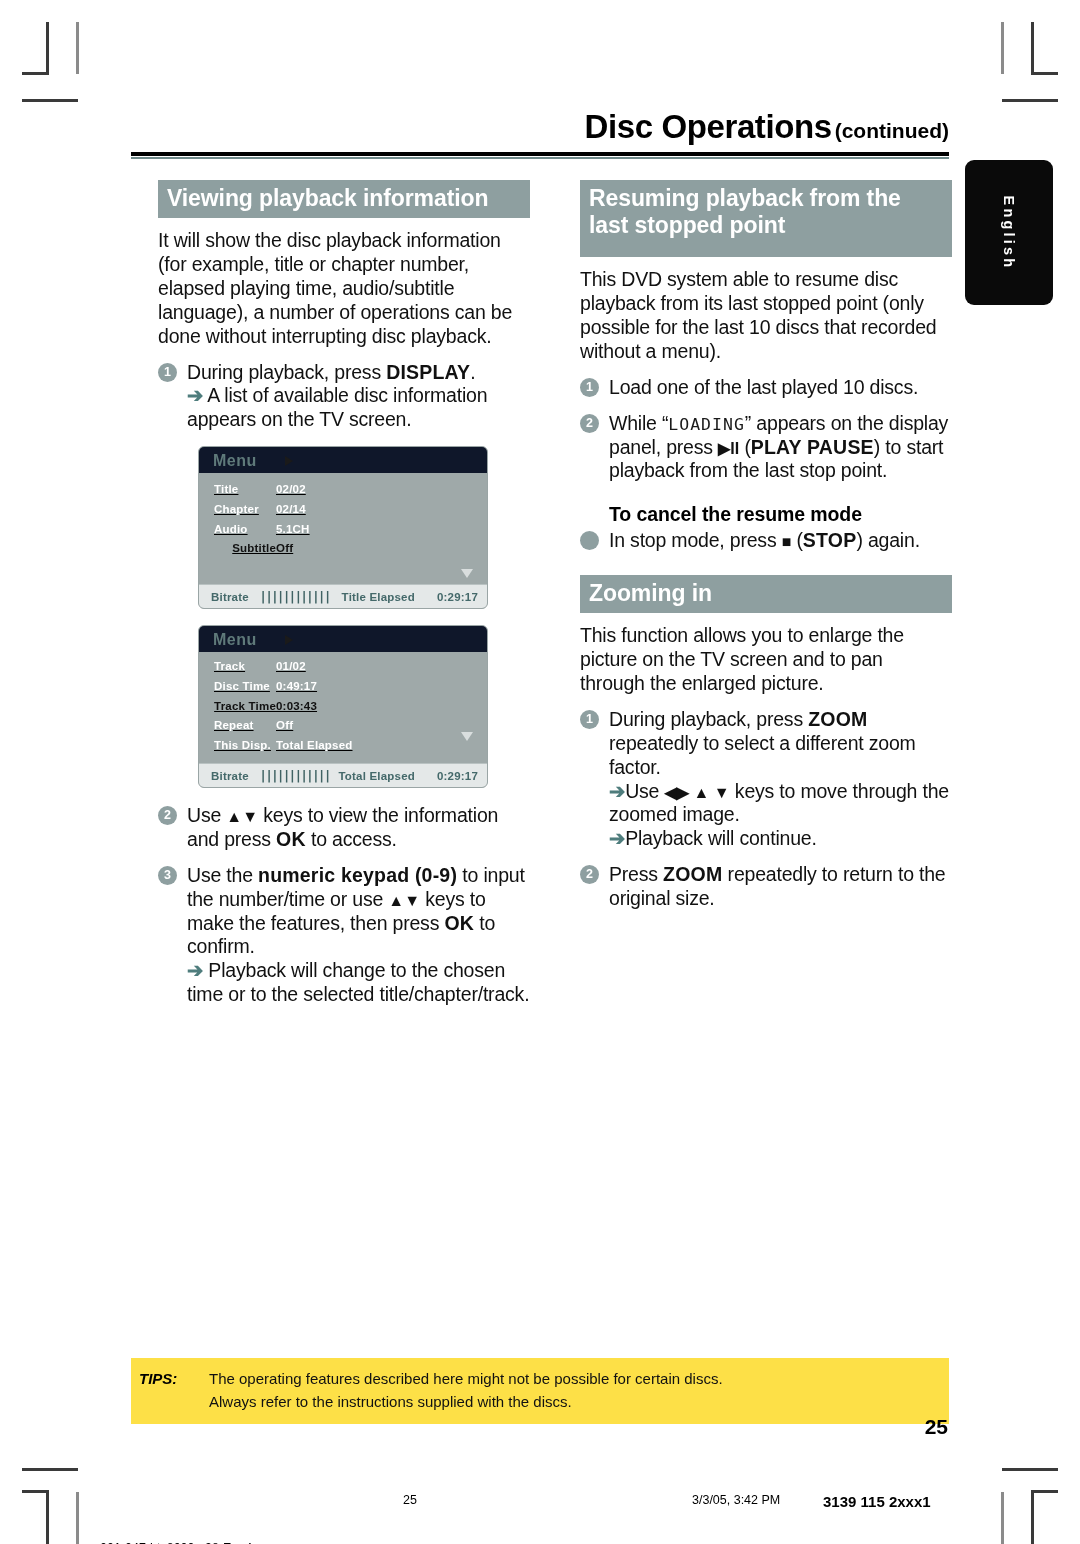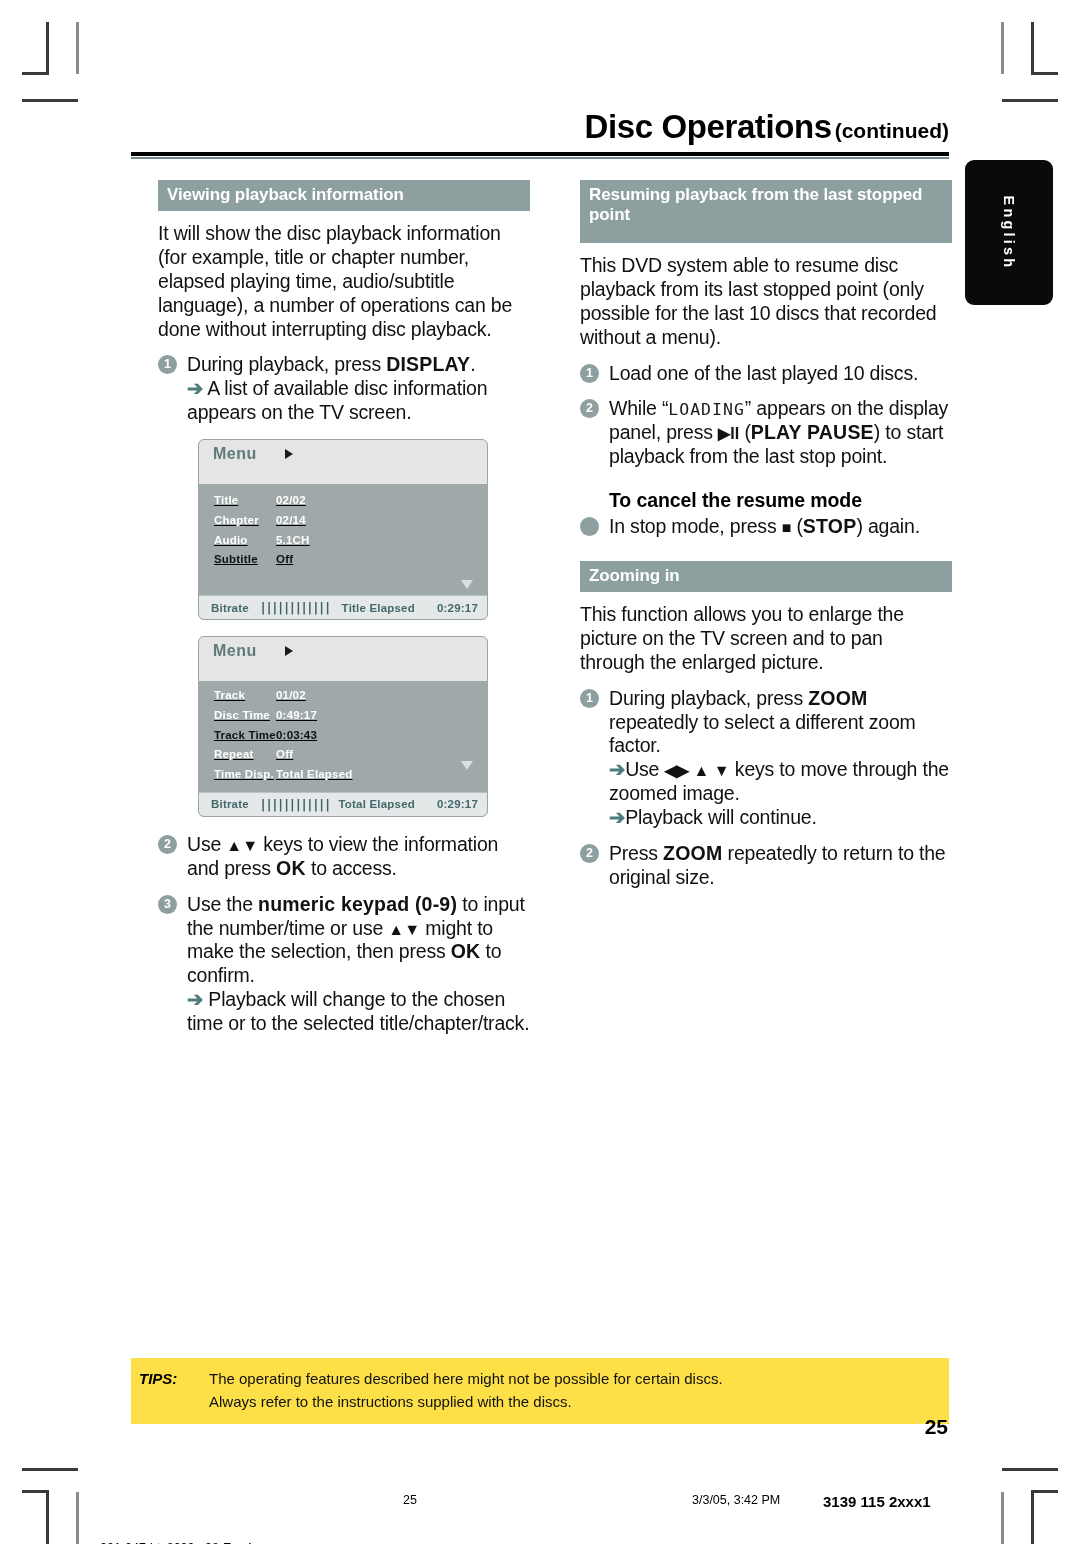--- a/index.html
+++ b/index.html
@@ -88,21 +88,21 @@
 
   
   .col { position: absolute; width: 372px; }
   .col-left  { left: 158px; top: 180px; }
   .col-right { left: 580px; top: 180px; }
 
   .sec-head {
     background: #8e9fa0;
     color: #ffffff;
     font-weight: bold;
-    font-size: 17px;
+    font-size: 23px;
     padding: 5px 9px 6px 9px;
     line-height: 1.18;
     letter-spacing: -0.1px;
   }
   .sec-head.tall { padding-bottom: 18px; }
 
   p.body {
     font-size: 19.5px;
     line-height: 1.225;
     margin: 11px 0 0 0;
@@ -153,22 +153,22 @@
   
   .osd {
     width: 288px;
     margin: 14px 0 0 40px;
     border: 1px solid #9aa5a5;
     border-radius: 6px;
     overflow: hidden;
     background: #9fa9a9;
   }
   .osd-title {
-    background: #e5e5e5;
-    padding: 5px 0 21px 14px;
+    background: #0f172a;
+    padding: 5px 0 3px 14px;
     display: flex;
     align-items: center;
     gap: 28px;
   }
   .osd-title .t {
     color: #5f7a7a;
     font-weight: bold;
     font-size: 16px;
     letter-spacing: 0.5px;
   }
@@ -188,21 +188,21 @@
     display: flex;
     font-size: 11.5px;
     font-weight: bold;
     line-height: 1.72;
     padding-left: 15px;
     color: #ffffff;
     letter-spacing: 0.2px;
   }
   .osd-row .k { width: 62px; flex: none; }
   .osd-row .v { }
-  .osd-row.sel { color: #111111; }
+  .osd-row.sel { color: #111111; text-align: right; }
   .osd-caret {
     position: absolute;
     right: 14px;
     bottom: 6px;
     width: 0; height: 0;
     border-left: 6px solid transparent;
     border-right: 6px solid transparent;
     border-top: 9px solid #d9dede;
   }
   .osd-foot {
@@ -374,21 +374,21 @@
         </div>
         <div class="osd-row sel">
           <span class="k">Track Time</span>
           <span class="v">0:03:43</span>
         </div>
         <div class="osd-row">
           <span class="k">Repeat</span>
           <span class="v">Off</span>
         </div>
         <div class="osd-row">
-          <span class="k">Time Disp.</span>
+          <span class="k">This Disp.</span>
           <span class="v">Total Elapsed</span>
         </div>
         <span class="osd-caret" style="bottom:22px;"></span>
       </div>
       <div class="osd-foot">
         <span>Bitrate</span>
         <span class="bars">||||||||||||</span>
         <span class="right">
           <span>Total Elapsed</span>
           <span>0:29:17</span>
@@ -396,21 +396,21 @@
       </div>
     </div>
 
     <div class="step" style="margin-top:16px;">
       <span class="marker">2</span>
       <span>Use </span><b class="glyph">▲▼</b><span> keys to view the information and press </span><b class="kw">OK</b><span> to access.</span>
     </div>
 
     <div class="step">
       <span class="marker">3</span>
-      <span>Use the </span><b class="kw">numeric keypad (0-9)</b><span> to input the number/time or use </span><b class="glyph">▲▼</b><span> might to make the selection, then press </span><b class="kw">OK</b><span> to confirm.</span>
+      <span>Use the </span><b class="kw">numeric keypad (0-9)</b><span> to input the number/time or use </span><b class="glyph">▲▼</b><span> keys to make the features, then press </span><b class="kw">OK</b><span> to confirm.</span>
       <br>
       <span class="arrow">➔</span>
       <span>Playback will change to the chosen time or to the selected title/chapter/track.</span>
     </div>
 
   </div>
 
   <div class="col col-right">
 
     <div class="sec-head tall">Resuming playback from the last stopped point</div>

